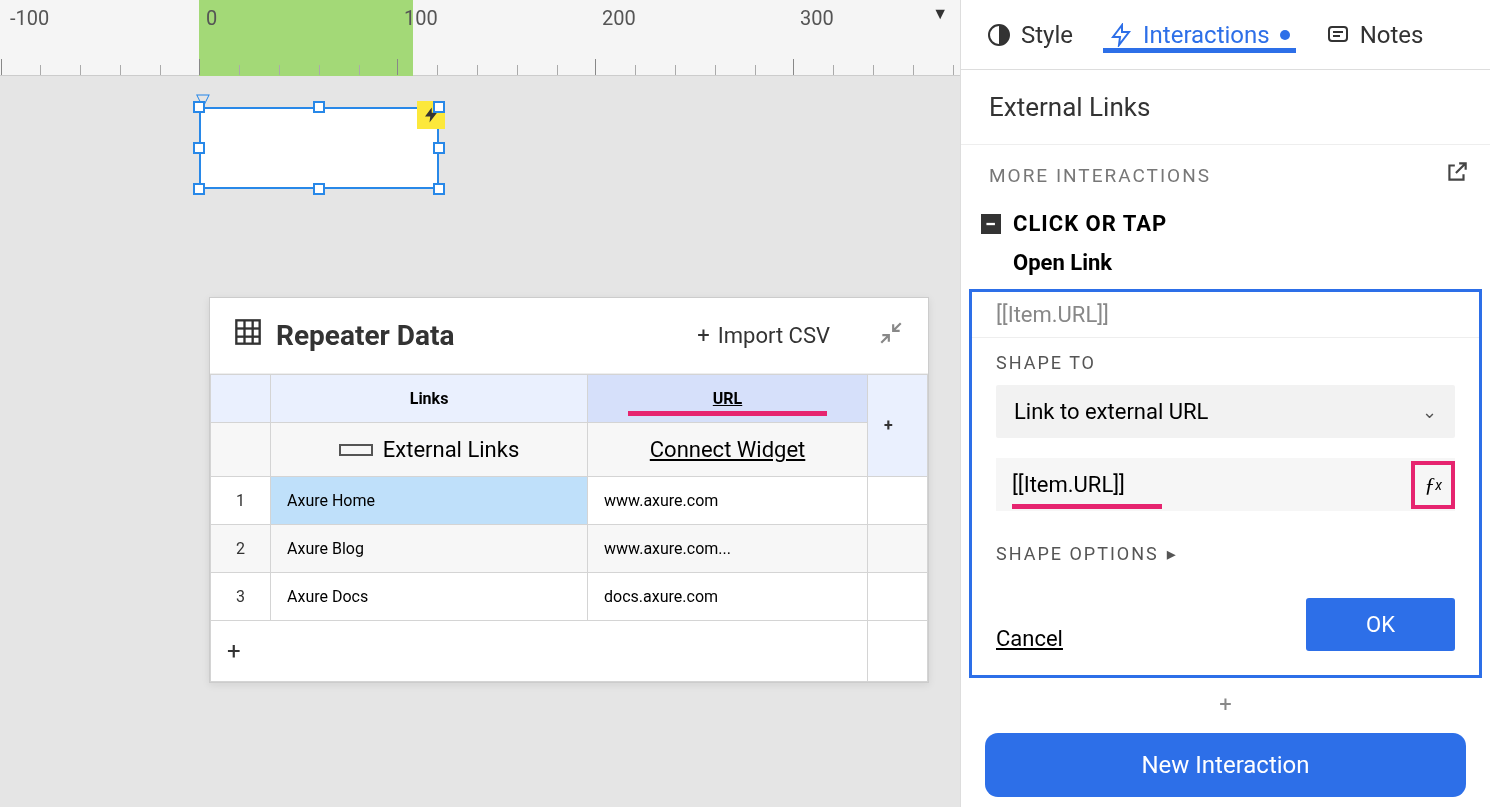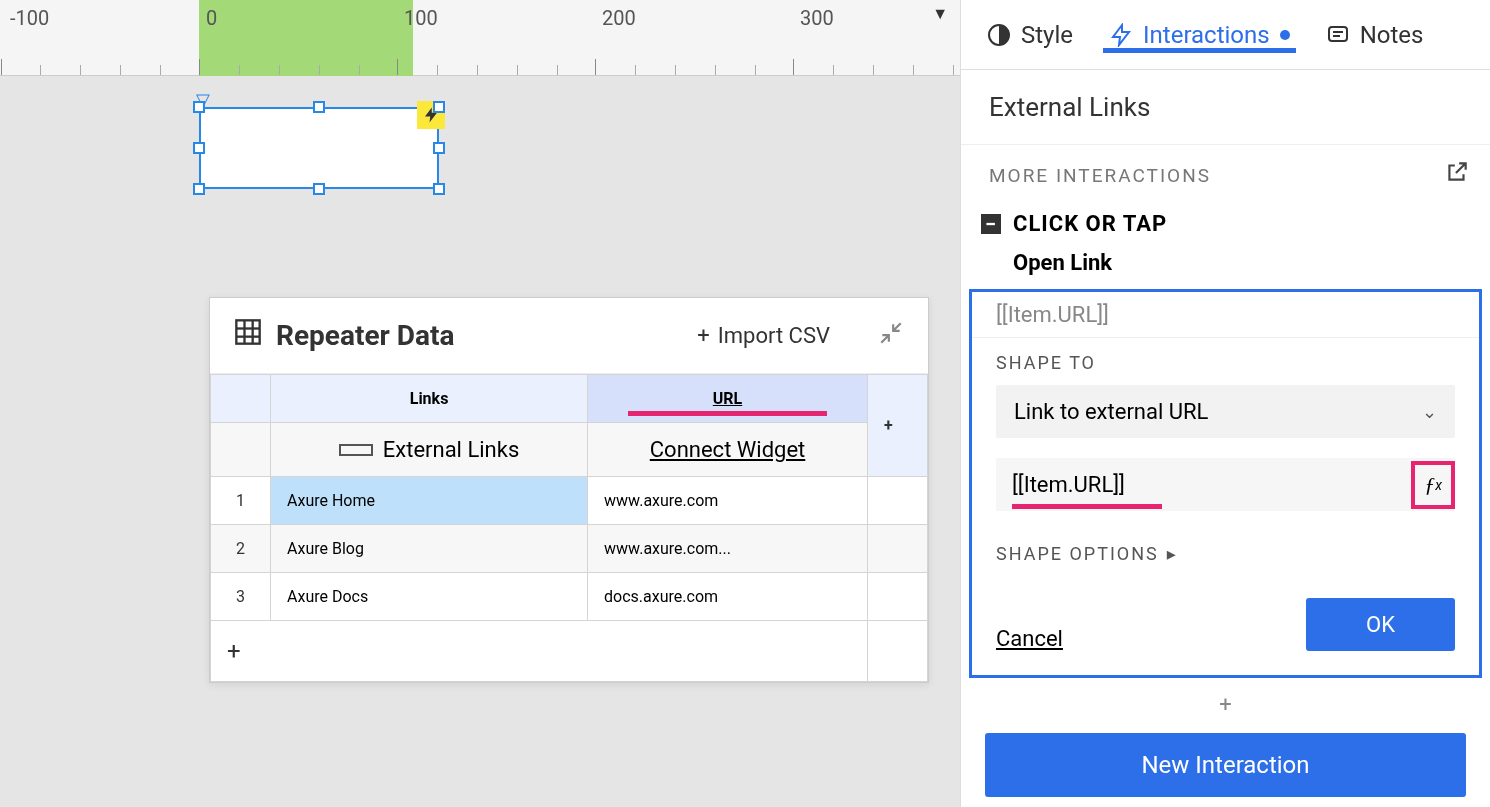--- a/index.html
+++ b/index.html
@@ -79,21 +79,21 @@
 .ae-input { flex:1; border:none; background:transparent; padding: 14px 16px; font-size:22px; outline:none; }
 .ae-fx { width:44px; height:48px; display:flex; align-items:center; justify-content:center; font-size:22px; font-style:italic; border:4px solid #e6246f; cursor:pointer; font-family: Georgia, serif; }
 .ae-input-underline { position:absolute; left:16px; bottom:2px; width: 150px; height:5px; background:#e6246f;}
 .ae-more { padding: 24px 24px 8px 24px; font-size:18px; letter-spacing:2px; color:#555; display:flex; align-items:center; gap:8px; cursor:pointer;}
 .ae-footer { display:flex; align-items:flex-end; padding: 26px 24px 24px 24px; }
 .ae-cancel { font-size:22px; text-decoration:underline; cursor:pointer; }
 .ae-ok { margin-left:auto; background:#2d6fe8; color:#fff; border:none; padding: 14px 60px; font-size:22px; border-radius:3px; cursor:pointer;}
 
 .add-action-plus { text-align:center; padding: 6px; font-size:22px; color:#888; cursor:pointer;}
 
-.new-interaction { margin: 10px 24px; background:#2d6fe8; color:#fff; text-align:center; padding: 18px; font-size:24px; border-radius:3px; cursor:pointer;}
+.new-interaction { margin: 10px 24px; background:#2d6fe8; color:#fff; text-align:center; padding: 18px; font-size:24px; border-radius:13px; cursor:pointer;}
 
 </style>
 </head>
 <body>
 
 <div class="canvas-area">
   <div class="ruler">
     <div class="sel-range" style="left:199px; width:214px;"></div>
     <span class="tick-label" style="left:10px">-100</span>
     <span class="tick-label" style="left:206px">0</span>

